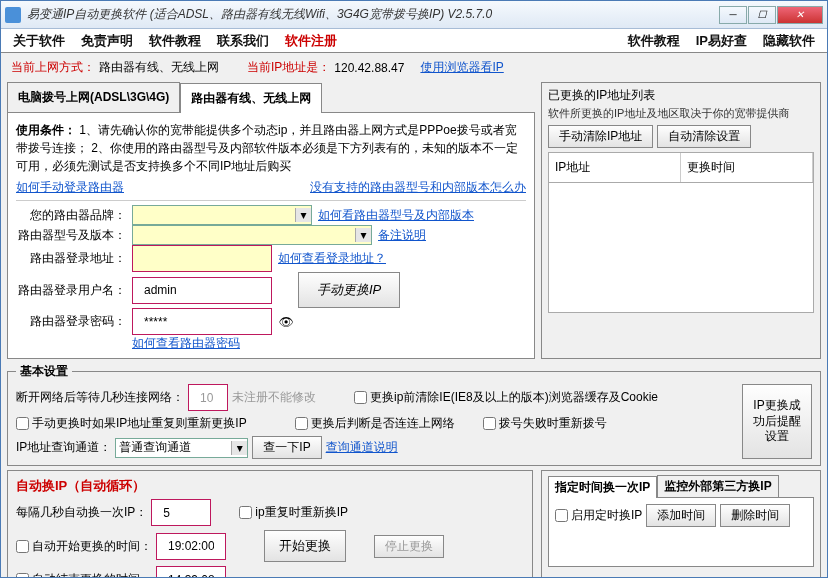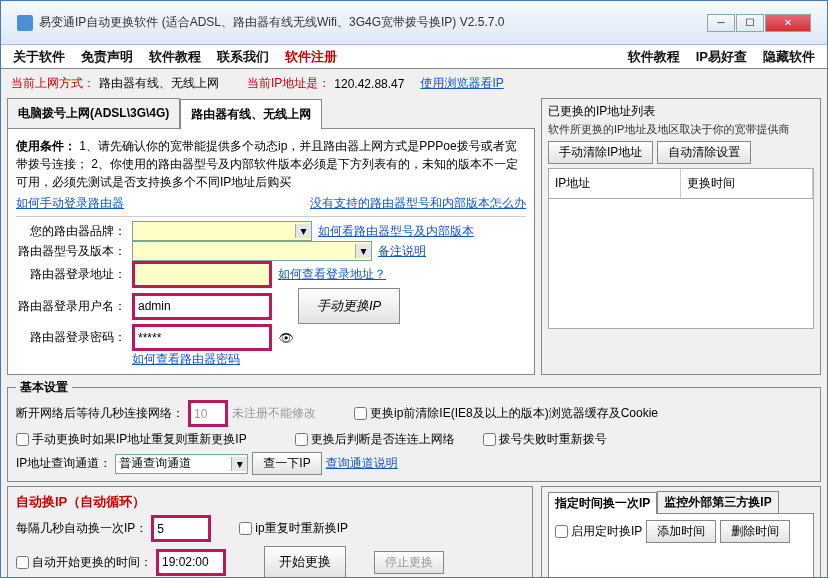--- a/index.html
+++ b/index.html
@@ -1,18 +1,18 @@
 <!DOCTYPE html>
 <html><head>
 <meta charset="utf-8">
 <style>
 * { box-sizing: border-box; margin: 0; padding: 0; font-family: "Microsoft YaHei", SimSun, Arial, sans-serif; font-size: 12px; }
 body { background: #d4d0c8; width: 828px; height: 578px; overflow: hidden; }
 .window { width: 828px; height: 578px; border: 1px solid #4a7ab5; background: #f0f0f0; display: flex; flex-direction: column; }
-.titlebar { height: 44px; background: linear-gradient(#f5f9fd,#dfe9f5); display: flex; align-items: center; padding: 0 16px; border-bottom: 1px solid #a7bcd6; }
+.titlebar { height: 28px; background: linear-gradient(#f5f9fd,#dfe9f5); display: flex; align-items: center; padding: 0 4px; border-bottom: 1px solid #a7bcd6; font-style: italic; }
 .titlebar .icon { width: 16px; height: 16px; background: #4a90d9; border-radius: 2px; margin-right: 6px; }
 .titlebar .title { flex: 1; color: #333; }
 .winbtns { display: flex; gap: 1px; }
 .winbtn { width: 28px; height: 18px; border: 1px solid #8aa; background: linear-gradient(#f5f9fd,#dfe9f5); display: flex; align-items: center; justify-content: center; font-size: 10px; }
 .winbtn.close { width: 46px; background: linear-gradient(#e67,#c33); color: #fff; }
 .menubar { height: 24px; background: #fff; border-bottom: 1px solid #888; display: flex; align-items: center; padding: 0 4px; }
 .menubar .mi { padding: 2px 8px; font-size: 13px; font-weight: bold; color: #111; cursor: default; }
 .menubar .mi.red { color: #c00; }
 .menubar .spacer { flex: 1; }
 .content { flex: 1; background: #f0f0f0; padding: 4px 6px; display: flex; flex-direction: column; gap: 4px; overflow: hidden; }
@@ -23,21 +23,21 @@
 .upper { display: flex; gap: 6px; }
 .leftbox { flex: 1; }
 .tabhead { display: flex; }
 .tab { border: 1px solid #888; border-bottom: none; padding: 6px 10px; background: #f0f0f0; font-weight: bold; }
 .tab.active { background: #fff; position: relative; top: 1px; z-index: 2; }
 .tabpane { border: 1px solid #888; background: #fff; padding: 6px 8px; }
 .cond { padding: 2px 0 4px 0; line-height: 1.5; }
 .condlabel { font-weight: bold; }
 .formrow { display: flex; align-items: center; gap: 6px; margin: 0 0; }
 .formrow .lbl { width: 110px; text-align: right; }
-.inp { height: 27px; border: 3px solid #be185d; padding: 0 3px; background: #fff; }
+.inp { height: 27px; border: 1px solid #be185d; padding: 0 11px; background: #fff; }
 .inp.yellow { background: #ffffc8; }
 .dd { height: 20px; border: 1px solid #7a9; background: #ffffc8; display: flex; align-items: center; }
 .dd .ddval { flex: 1; padding: 0 3px; }
 .dd .ddbtn { width: 16px; text-align: center; background: #e6e6e6; border-left: 1px solid #aaa; }
 .btn { border: 1px solid #888; background: linear-gradient(#fefefe,#e3e3e3); padding: 2px 10px; cursor: default; }
 .btn.big { padding: 8px 18px; font-size: 13px; font-style: italic; }
 .btn.mid { padding: 6px 14px; font-size: 13px; }
 .rightbox { width: 280px; border: 1px solid #888; padding: 4px 6px; background: #f0f0f0; }
 .rightbox .hdr { font-size: 12px; padding: 0 0 2px 0; }
 .listhdr { display: flex; border: 1px solid #aaa; background: #fff; }
@@ -195,20 +195,21 @@
           <div class="row" style="margin-top:4px">
             <span>IP地址查询通道：</span>
             <div class="dd" style="width:133px;background:#fff">
                 <span class="ddval">普通查询通道</span>
                 <span class="ddbtn">▾</span>
               </div>
             <button class="btn">查一下IP</button>
             <span class="blue">查询通道说明</span>
           </div>
         </div>
+        <button class="btn" style="width:70px;white-space:normal;line-height:1.3">IP更换成功后提醒设置</button>
       </div>
     </fieldset>
 
     <div class="auto">
       <div class="autoL">
         <div class="autoTitle">自动换IP（自动循环）</div>
         <div class="row">
           <span>每隔几秒自动换一次IP：</span>
           <input class="inp" style="width: 60px;" value="5">
           <span style="width:20px"></span>

